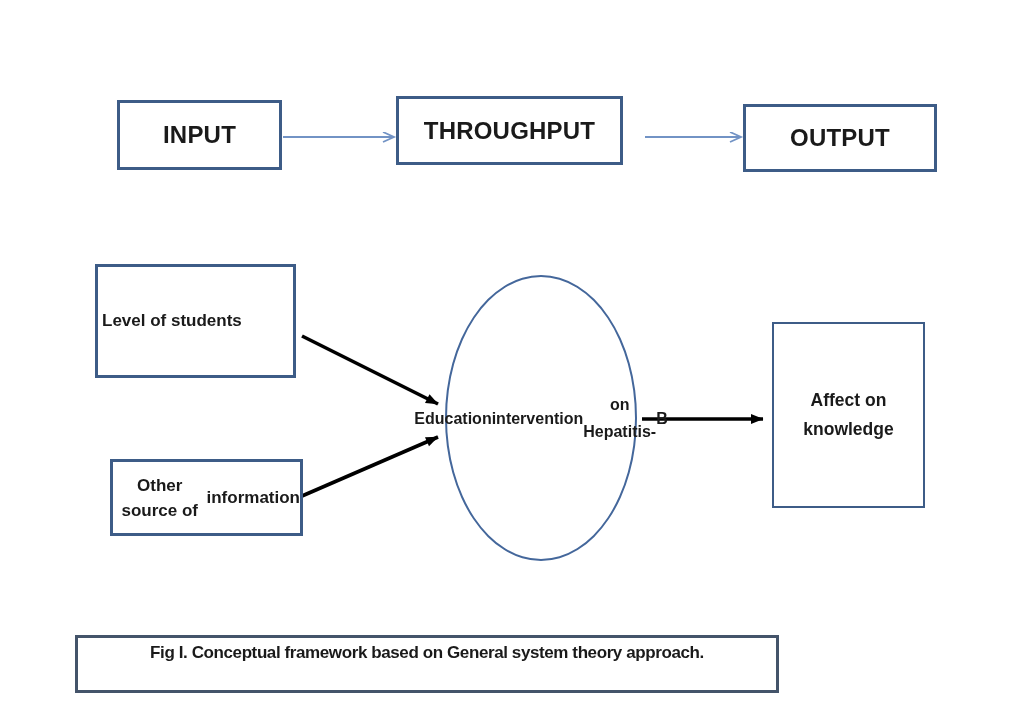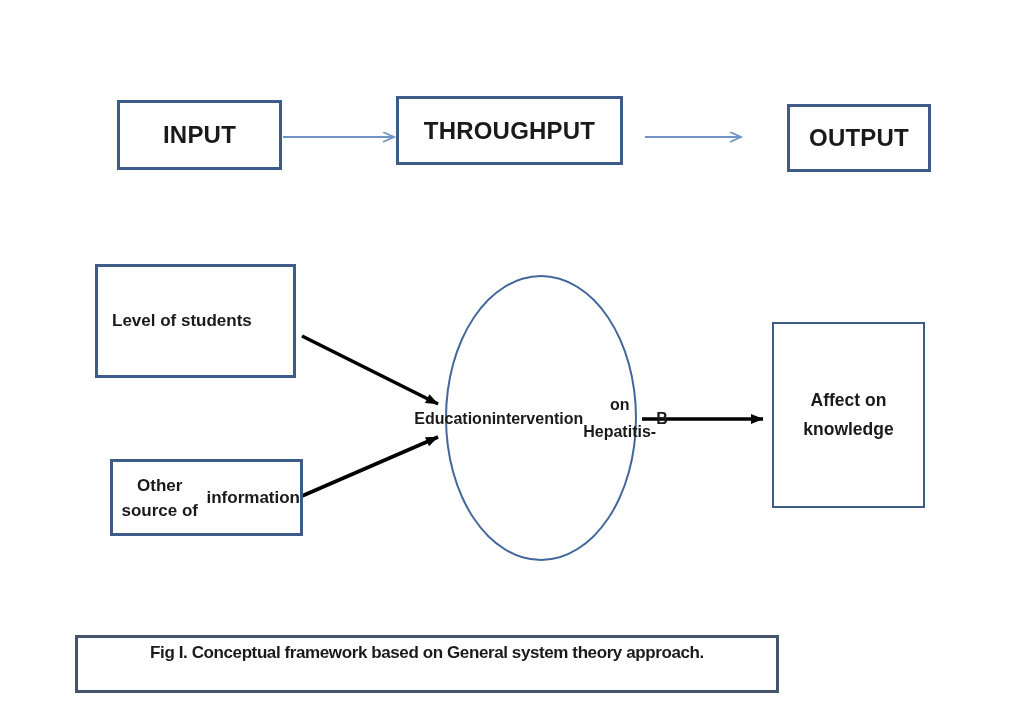--- a/index.html
+++ b/index.html
@@ -42,26 +42,26 @@
     font-weight: bold;
     display: flex;
     align-items: center;
     justify-content: center;
     text-align: center;
   }
 
   .top-box { font-size: 24px; letter-spacing: 0.2px; }
   .box-input       { left: 117px; top: 100px; width: 165px; height: 70px; }
   .box-throughput  { left: 396px; top: 96px; width: 227px; height: 69px; }
-  .box-output      { left: 787px; top: 104px; width: 144px; height: 68px; }
+  .box-output      { left: 743px; top: 104px; width: 194px; height: 68px; }
 
   .box-level {
     left: 95px; top: 264px; width: 201px; height: 114px;
     justify-content: flex-start; text-align: left;
-    padding-left: 14px; font-size: 17px;
+    padding-left: 4px; font-size: 17px;
   }
   .box-other {
     left: 110px; top: 459px; width: 193px; height: 77px;
     flex-direction: row; font-size: 17px; line-height: 25px;
   }
   .box-affect {
     left: 772px; top: 322px; width: 153px; height: 186px;
     flex-direction: column; font-size: 17.5px; line-height: 29px;
     border-width: 2.5px;
     text-align: right;

